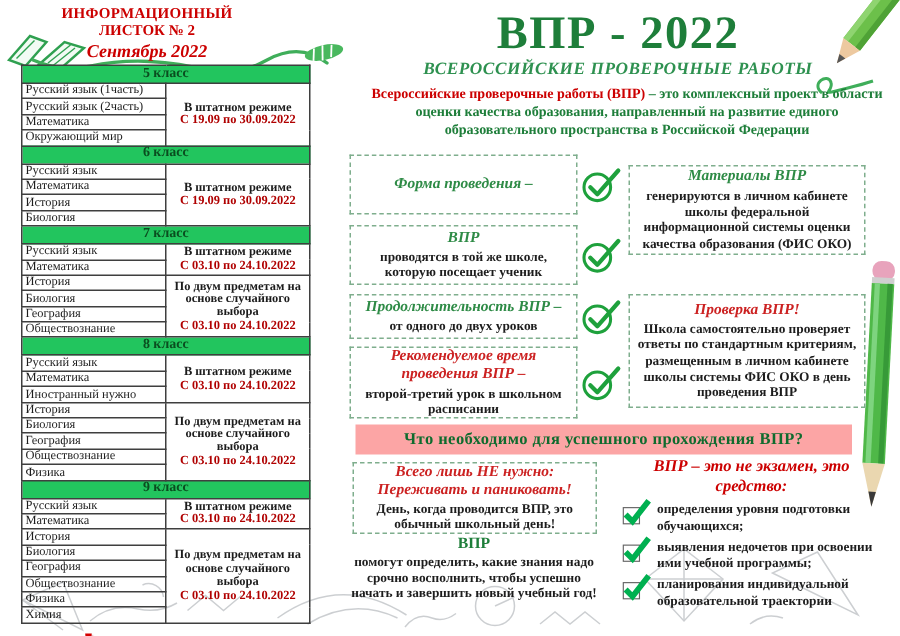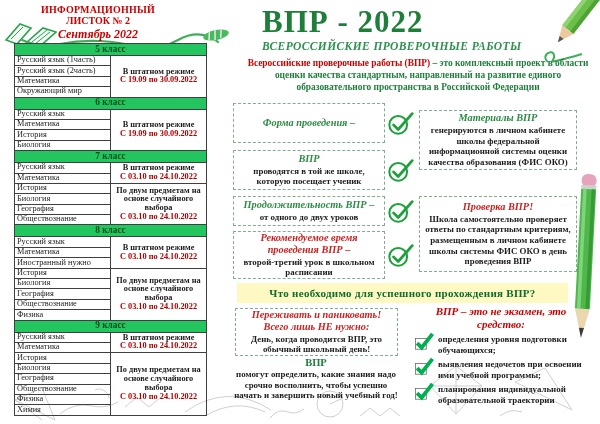--- a/index.html
+++ b/index.html
@@ -5,21 +5,21 @@
   html,body{margin:0;padding:0;}
   body{width:600px;height:424px;position:relative;overflow:hidden;background:#ffffff;
        font-family:"Liberation Serif",serif;color:#1d1d1d;}
   .abs{position:absolute;}
   
   .masthead{left:28px;top:4px;width:140px;text-align:center;color:#cc0000;font-weight:bold;z-index:3;}
   .masthead .m1{font-size:10px;letter-spacing:.2px;}
   .masthead .m2{font-size:10px;}
   .masthead .m3{font-size:12px;font-style:italic;margin-top:1px;}
   
-  .titleblock{left:262px;top:6px;width:300px;text-align:left;z-index:3;}
+  .titleblock{left:262px;top:6px;width:300px;text-align:center;z-index:3;}
   .bigtitle{font-size:31px;font-weight:bold;color:#1e7e3a;line-height:1;letter-spacing:1px;}
   .subtitle{font-size:11.5px;font-weight:bold;color:#2e9150;margin-top:3px;letter-spacing:.4px;font-style:italic;}
   .intro{left:240px;top:57px;width:356px;text-align:center;font-size:9.4px;font-weight:bold;line-height:1.3;z-index:3;}
   .intro .lead{color:#cc0000;}
   .intro .rest{color:#1e7e3a;}
   
   .leftcol{left:14px;top:43px;width:194px;z-index:3;}
   .sched{border-collapse:collapse;width:193px;table-layout:fixed;}
   .sched td{border:1px solid #3f3f3f;padding:0 2px;font-size:8.3px;line-height:1.06;vertical-align:middle;}
   .sched tr.hdr td{background:#22c55e;color:#0a4d1f;font-weight:bold;text-align:center;font-size:9.3px;height:11px;}
@@ -30,21 +30,21 @@
   .bang{font-size:30px;line-height:26px;color:#d40000;font-weight:bold;margin:0 4px 0 40px;text-shadow:1px 1px 1px rgba(140,0,0,.45);}
   .ftext{font-size:9px;font-weight:bold;color:#cc0000;text-align:center;width:160px;line-height:1.2;margin-top:3px;}
   
   .box{border:1px dashed #7fae8d;background:#fff;display:flex;flex-direction:column;justify-content:center;
        text-align:center;padding:2px 4px;box-sizing:border-box;z-index:3;}
   .btitle{font-size:10.3px;font-weight:bold;font-style:italic;color:#2e8b46;line-height:1.15;}
   .btitle.red{color:#cc2222;}
   .bbody{font-size:8.9px;font-weight:bold;color:#1d1d1d;line-height:1.2;margin-top:1px;}
   .chk{position:absolute;right:-31px;top:50%;transform:translateY(-50%);}
   
-  .banner{left:237px;top:283px;width:331px;height:20px;background:#fef9c3;color:#0f6b2e;
+  .banner{left:237px;top:283px;width:331px;height:20px;background:#fca5a5;color:#0f6b2e;
           font-size:11px;font-weight:bold;text-align:center;line-height:20px;letter-spacing:.3px;z-index:3;}
   
   .advice{left:235px;top:308px;width:163px;}
   .a1{font-size:10.3px;}
   .vprpara{left:231px;top:357px;width:170px;text-align:center;z-index:3;}
   .vprword{color:#1e7e3a;font-weight:bold;font-size:10.5px;}
   
   .means{left:414px;top:305px;width:174px;z-index:3;}
   .mtitle{color:#cc0000;font-weight:bold;font-style:italic;font-size:11px;text-align:center;line-height:1.2;margin-bottom:3px;}
   .mitem{display:flex;align-items:flex-start;margin-bottom:4px;}
@@ -122,21 +122,21 @@
   <div class="m2">ЛИСТОК № 2</div>
   <div class="m3">Сентябрь 2022</div>
 </div>
 
 <div class="abs titleblock">
   <div class="bigtitle">ВПР - 2022</div>
   <div class="subtitle">ВСЕРОССИЙСКИЕ ПРОВЕРОЧНЫЕ РАБОТЫ</div>
 </div>
 
 <div class="abs intro">
-  <span class="lead">Всероссийские проверочные работы (ВПР)</span><span class="rest"> – это комплексный проект в области оценки качества стандартным, направленный на развитие единого образовательного пространства в Российской Федерации</span>
+  <span class="lead">Всероссийские проверочные работы (ВПР)</span><span class="rest"> – это комплексный проект в области оценки качества образования, направленный на развитие единого образовательного пространства в Российской Федерации</span>
 </div>
 
 <div class="abs leftcol">
   <table class="sched">
     <tbody>
         <tr class="hdr">
           <td colspan="2">5 класс</td>
         </tr>
     <tr>
           <td class="subj">Русский язык (1часть)</td>
@@ -321,22 +321,22 @@
   <div class="bbody">генерируются в личном кабинете школы федеральной информационной системы оценки качества образования (ФИС ОКО)</div>
 </div>
 <div class="abs box" style="left:419px;top:196px;width:158px;height:76px;">
   <div class="btitle red">Проверка ВПР!</div>
   <div class="bbody">Школа самостоятельно проверяет ответы по стандартным критериям, размещенным в личном кабинете школы системы ФИС ОКО в день проведения ВПР</div>
 </div>
 
 <div class="abs banner">Что необходимо для успешного прохождения ВПР?</div>
 
 <div class="abs box advice" style="height:48px;">
+  <div class="btitle red a1">Всего лишь НЕ нужно:</div>
   <div class="btitle red a1">Переживать и паниковать!</div>
-  <div class="btitle red a1">Всего лишь НЕ нужно:</div>
   <div class="bbody">День, когда проводится ВПР, это обычный школьный день!</div>
 </div>
 
 <div class="abs vprpara">
   <div class="vprword">ВПР</div>
   <div class="bbody">помогут определить, какие знания надо срочно восполнить, чтобы успешно начать и завершить новый учебный год!</div>
 </div>
 
 <div class="abs means">
   <div class="mtitle">ВПР – это не экзамен, это средство:</div>

